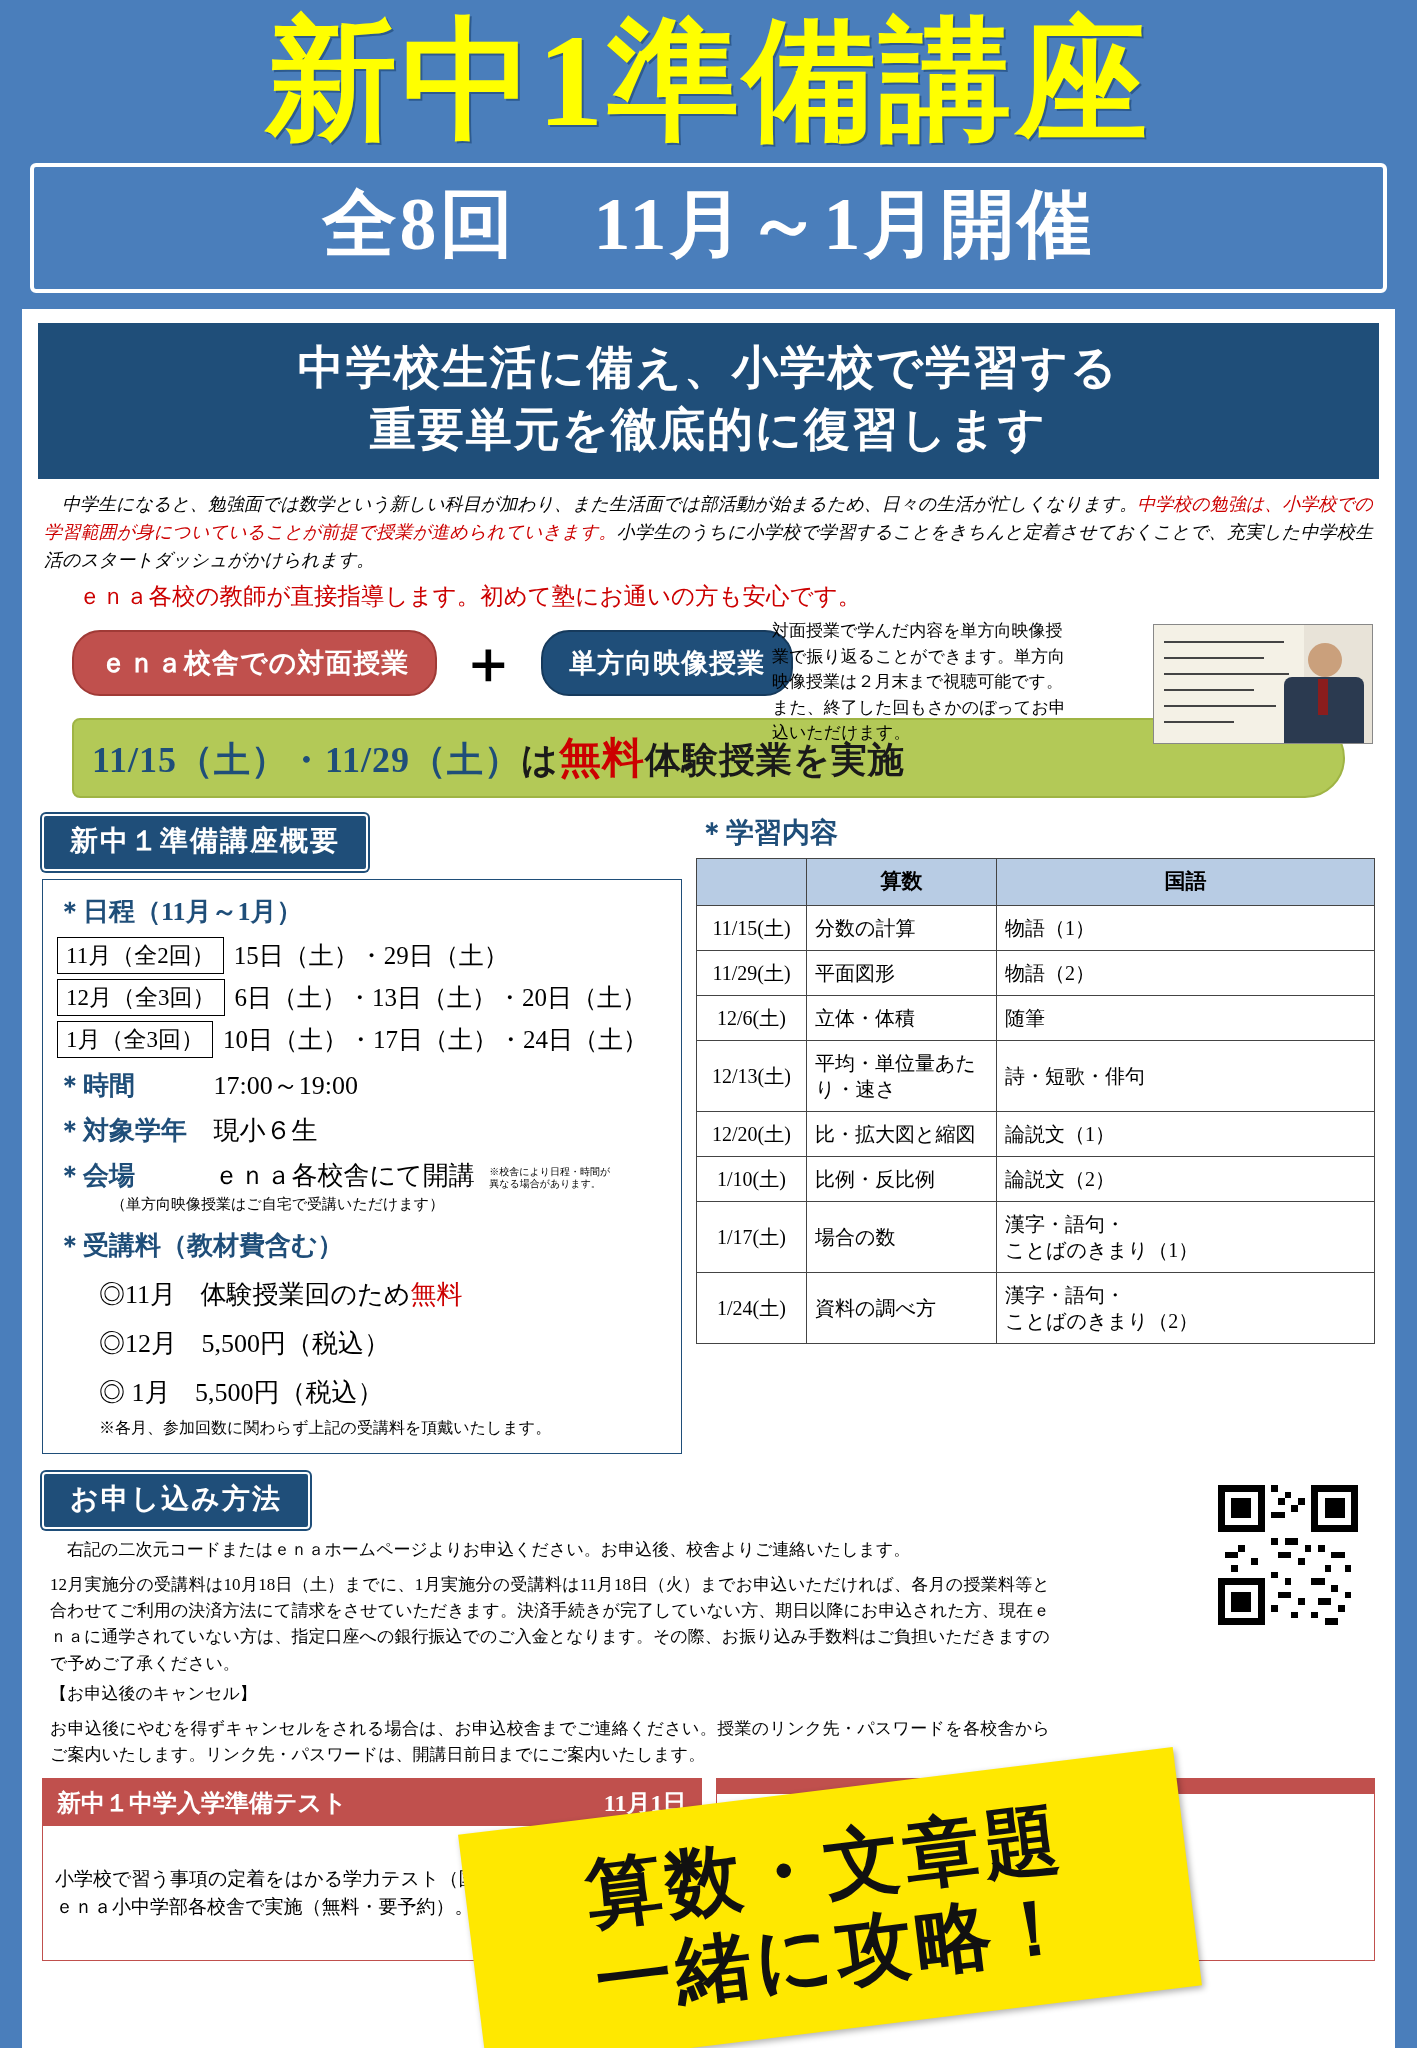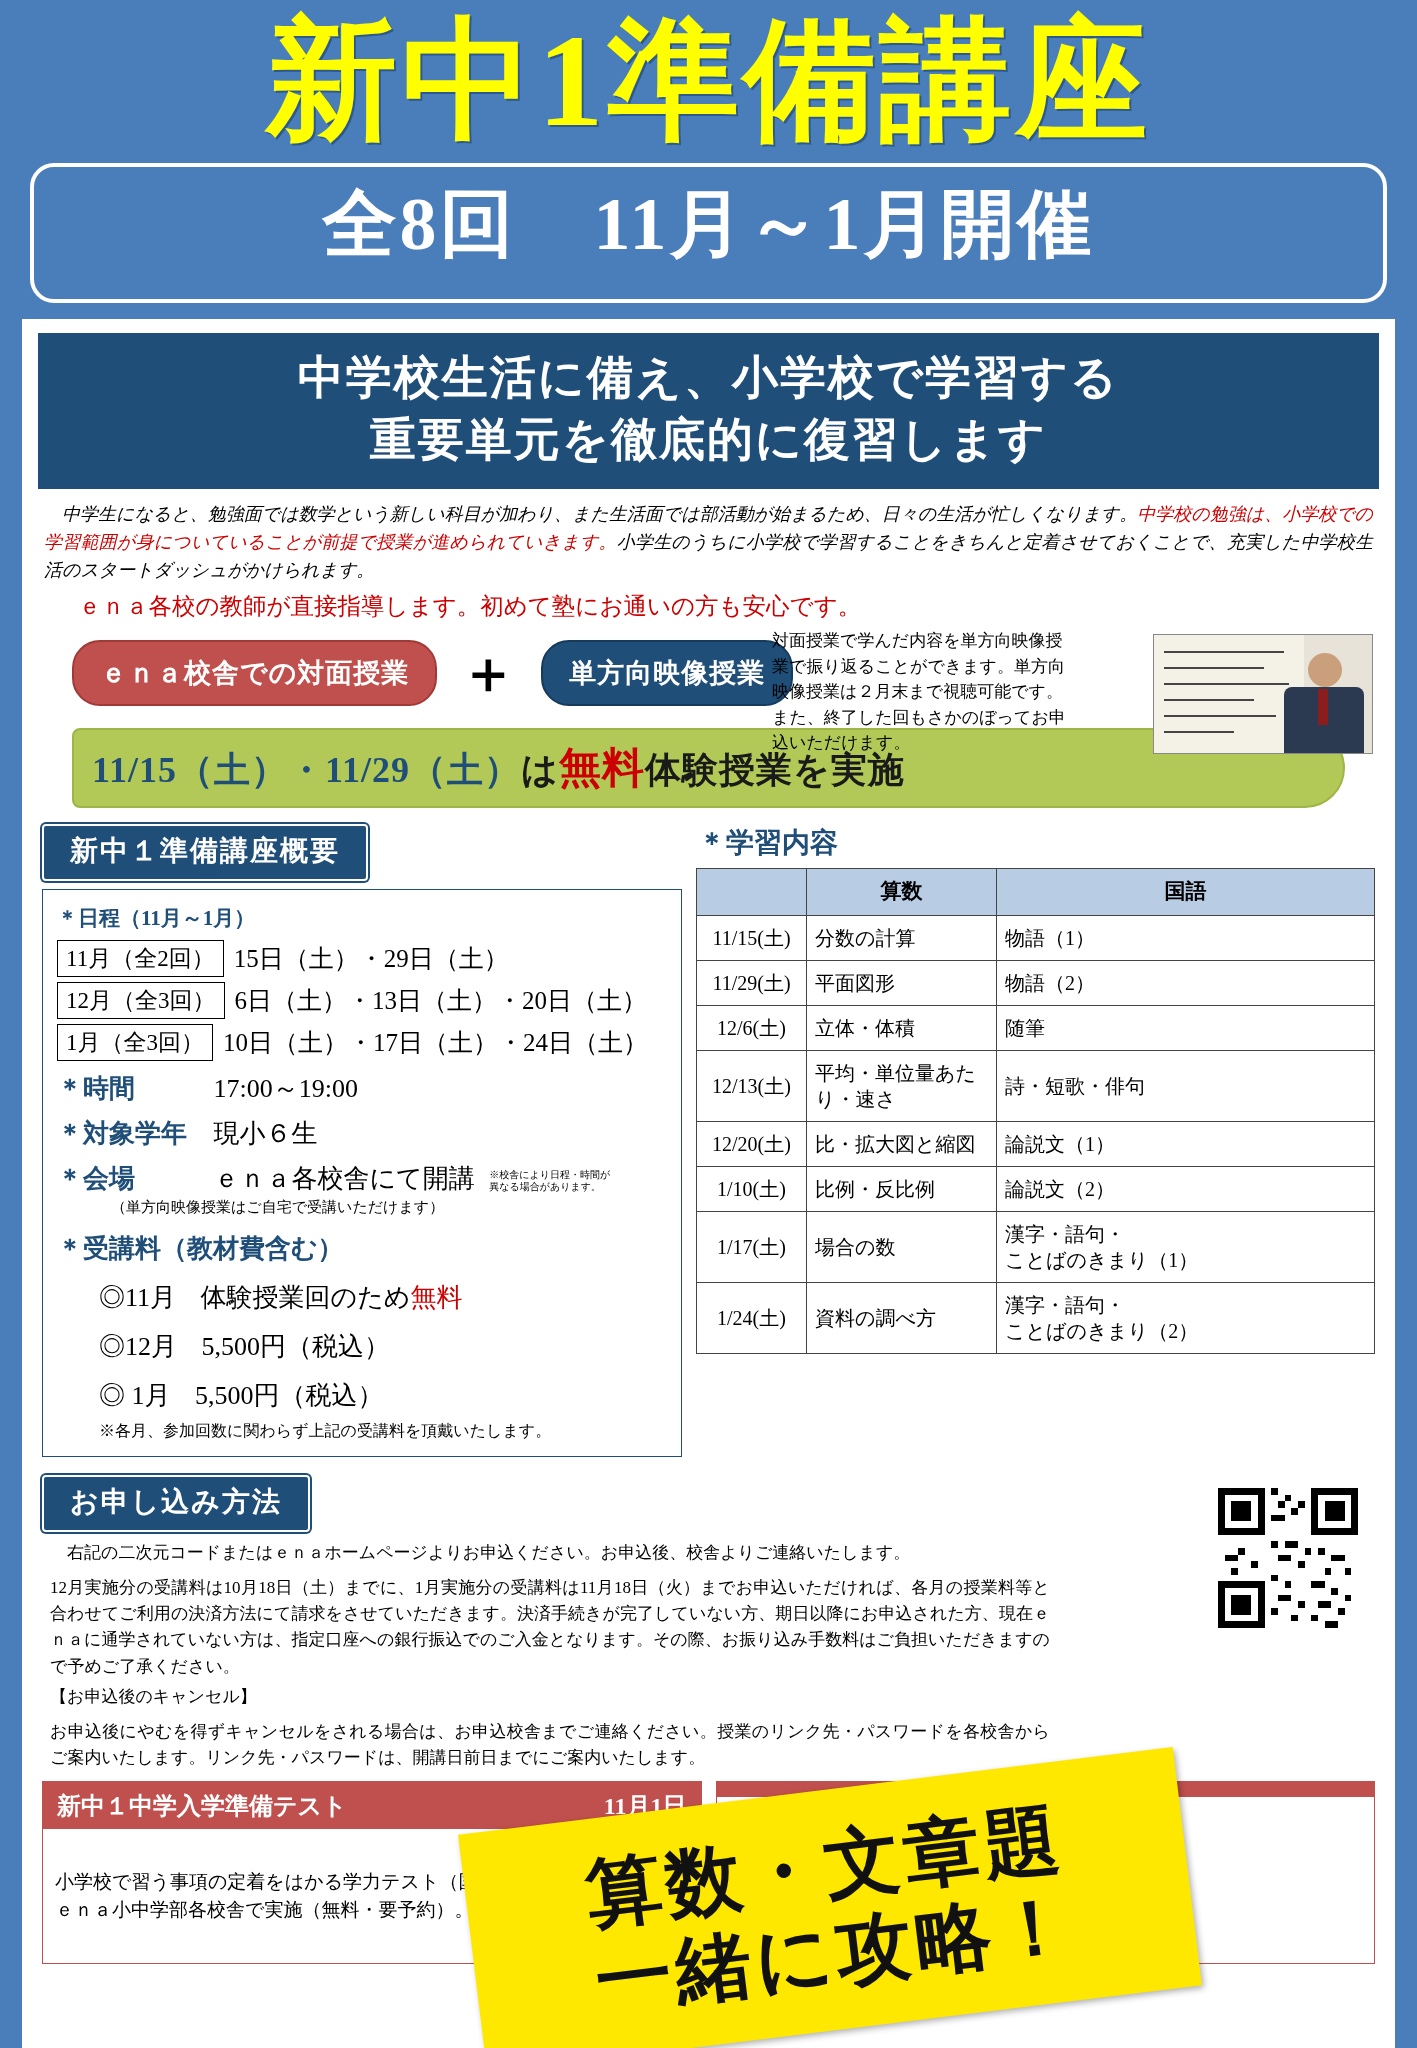--- a/index.html
+++ b/index.html
@@ -22,27 +22,27 @@
     font-weight:bold;
     letter-spacing:4px;
     line-height:1.05;
     padding:12px 0 6px 0;
     text-shadow:2px 2px 0 #2d5a8e;
     font-family:"Liberation Serif", serif;
   }
   .subtitle-box {
     margin:6px 30px 0 30px;
     border:4px solid #ffffff;
-    border-radius:24px;
+    border-radius:6px;
     text-align:center;
     color:#ffffff;
     font-size:74px;
     font-weight:bold;
     letter-spacing:3px;
-    padding:8px 0 24px 0;
+    padding:8px 0 14px 0;
   }
 
   
   .body-wrap {
     margin:16px 22px 0 22px;
     background:#ffffff;
     padding:14px 16px 10px 16px;
     height:1760px;
     position:relative;
   }
@@ -126,21 +126,21 @@
   .sec-head {
     background:#1f4e79; color:#fff; font-size:28px; font-weight:bold;
     display:inline-block; padding:6px 26px 9px 26px; border-radius:4px;
     border:2px solid #ffffff; box-shadow:0 0 0 2px #1f4e79;
     letter-spacing:2px;
   }
   .outline-box {
     border:1.5px solid #1f4e79; margin-top:8px; padding:12px 14px 14px 14px;
   }
   .star { color:#1f4e79; font-weight:bold; }
-  .row-label { font-size:21px; margin:2px 0 8px 0; }
+  .row-label { font-size:26px; margin:2px 0 8px 0; }
   .date-line { display:flex; align-items:center; margin:5px 0; font-size:25px; }
   .date-tag {
     border:1.5px solid #000; padding:2px 8px; font-size:23px; margin-right:10px; white-space:nowrap;
   }
   .info-line { font-size:26px; margin:10px 0 0 0; }
   .info-line .lbl { display:inline-block; min-width:150px; }
   .tiny { font-size:10px; line-height:1.25; }
   .small-note { font-size:15px; margin:2px 0 0 54px; }
   .fee-line { font-size:26px; margin:14px 0 0 42px; }
   .fee-note { font-size:16px; margin:8px 0 0 42px; }

